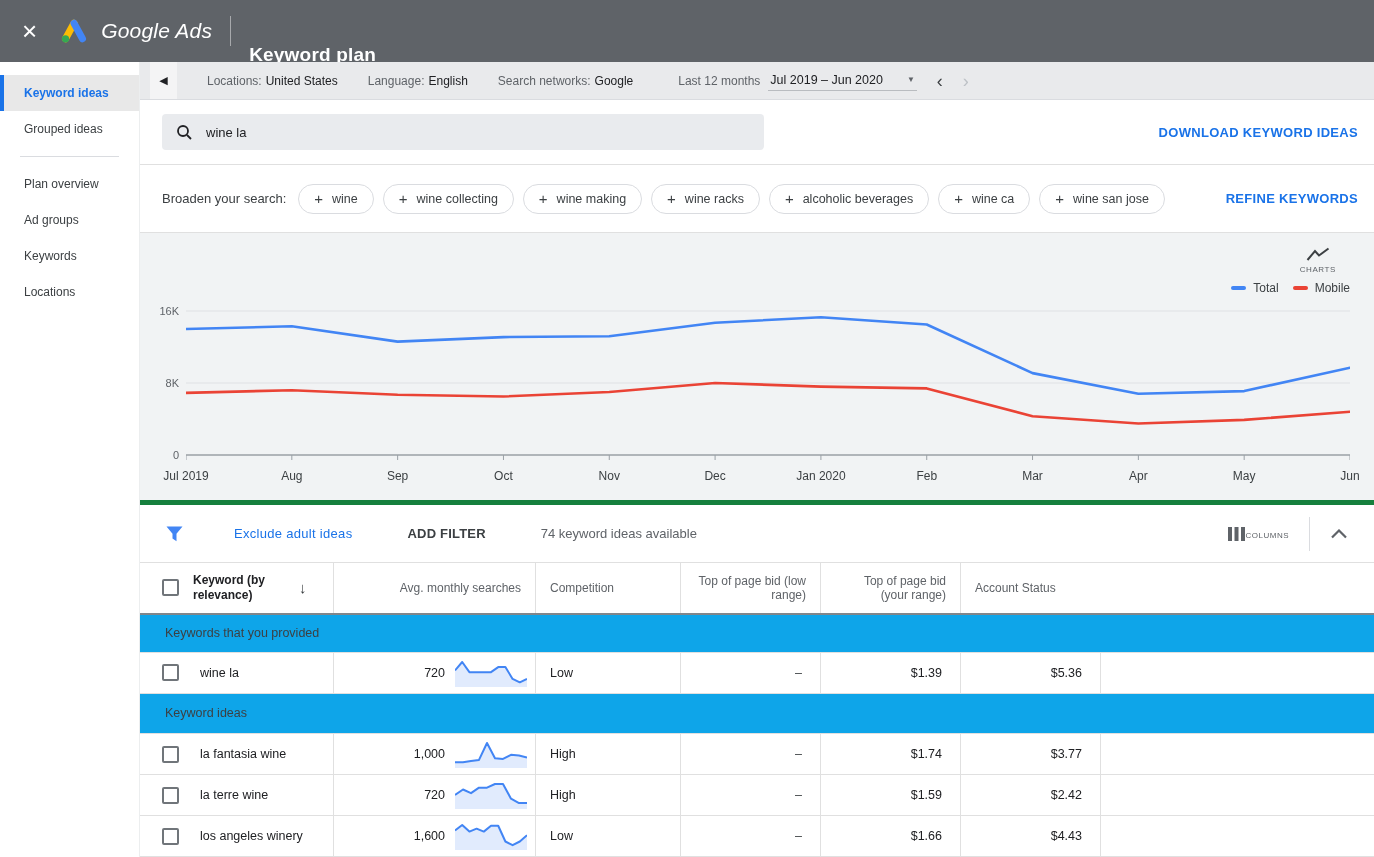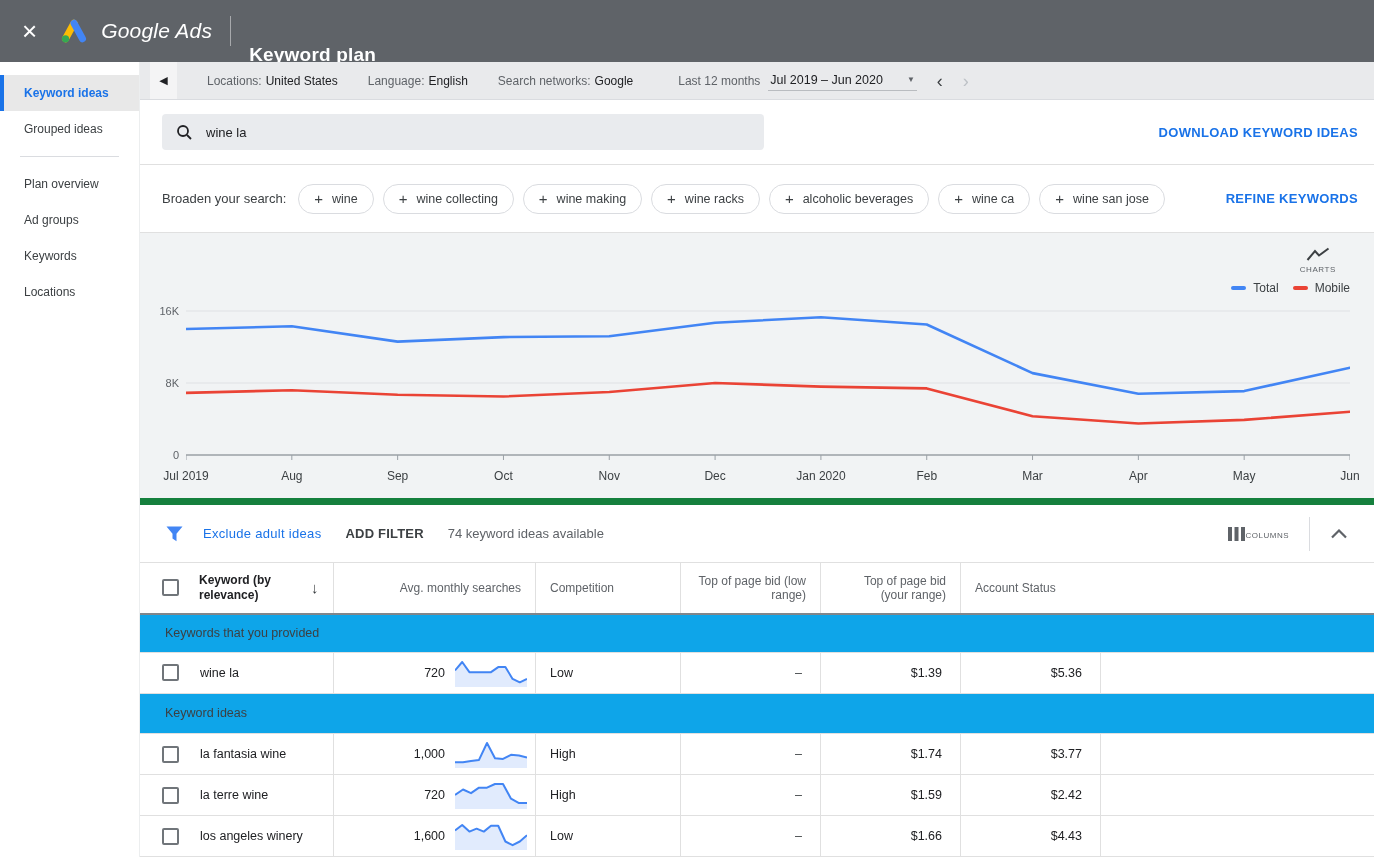--- a/index.html
+++ b/index.html
@@ -43,53 +43,53 @@
 
   
   .broaden-panel { height: 68px; flex: none; background: #fff; border-bottom: 1px solid #e0e0e0; display: flex; align-items: center; padding: 0 16px 0 22px; }
   .broaden-label { font-size: 13px; color: #3c4043; margin-right: 12px; white-space: nowrap; }
   .chips { display: flex; gap: 9px; align-items: center; }
   .chip { height: 30px; border: 1px solid #dadce0; border-radius: 16px; background: #fff; display: flex; align-items: center; gap: 9px; padding: 0 15px; font-size: 12.5px; color: #3c4043; cursor: pointer; white-space: nowrap; }
   .chip .plus { font-size: 15px; color: #3c4043; }
   .refine { margin-left: auto; }
 
   
-  .chart-section { height: 272px; flex: none; background: #f1f3f4; border-bottom: 7px solid #15803d; padding-top: 14px; }
+  .chart-section { height: 272px; flex: none; background: #f1f3f4; border-bottom: 5px solid #15803d; padding-top: 14px; }
   .chart-tools { display: flex; flex-direction: column; align-items: flex-end; padding-right: 24px; }
   .charts-btn { display: flex; flex-direction: column; align-items: center; margin-right: 14px; cursor: pointer; }
   .charts-btn svg { width: 24px; height: 15px; }
   .charts-btn .lbl { font-size: 8px; letter-spacing: .6px; color: #5f6368; margin-top: 3px; }
   .legend { display: flex; align-items: center; gap: 14px; margin-top: 7px; font-size: 12px; color: #3c4043; }
   .legend-item { display: flex; align-items: center; gap: 7px; }
   .legend-dash { width: 15px; height: 4px; border-radius: 2px; }
   .plot-wrap { margin: 2px 24px 0 46px; position: relative; }
   .plot-wrap svg { display: block; width: 100%; height: 166px; }
   .ylabel { position: absolute; right: calc(100% + 7px); font-size: 11px; color: #5f6368; white-space: nowrap; transform: translateY(-50%); }
   .x-labels { position: relative; height: 18px; margin-top: 2px; }
   .xlabel { position: absolute; top: 4px; transform: translateX(-50%); font-size: 12px; color: #3c4043; white-space: nowrap; }
 
   
-  .filter-bar { height: 57px; flex: none; background: #fff; display: flex; align-items: center; padding: 0 18px 0 26px; }
+  .filter-bar { height: 57px; flex: none; background: #fff; display: flex; align-items: center; padding: 0 18px 0 26px; gap: 31px; }
   .funnel { width: 17px; height: 16px; flex: none; }
   .excl { margin-left: 20px; font-weight: 400; }
   .addfilter { margin-left: 24px; font-size: 13px; font-weight: 700; color: #3c4043; letter-spacing: .2px; cursor: pointer; }
   .count { margin-left: 24px; font-size: 13px; color: #5f6368; }
   .fb-right { margin-left: auto; display: flex; align-items: center; }
   .columns-btn { display: flex; flex-direction: row; align-items: center; cursor: pointer; }
   .columns-btn .lbl { font-size: 8px; letter-spacing: .5px; color: #5f6368; margin-top: 4px; }
   .vdiv { width: 1px; height: 34px; background: #dadce0; margin: 0 20px; }
   .chev-up { width: 18px; height: 10px; cursor: pointer; margin-right: 8px; }
 
   
   .grid-row { display: grid; grid-template-columns: 193px 202px 145px 140px 140px 140px auto; align-items: center; }
   .thead { border-top: 1px solid #e0e0e0; border-bottom: 2px solid #80868b; height: 53px; font-size: 12px; color: #5f6368; }
   .thead .cell, .trow .cell { height: 100%; display: flex; align-items: center; padding: 0 14px; }
   .cell.bl { border-left: 1px solid #e0e0e0; }
   .cell.right { justify-content: flex-end; text-align: right; }
-  .kw-head { padding-left: 22px !important; gap: 20px; }
+  .kw-head { padding-left: 22px !important; gap: 14px; }
   .kw-head .ttl { font-weight: 700; color: #202124; width: 92px; line-height: 1.25; }
   .sort-arrow { font-size: 15px; color: #3c4043; }
   .cb { width: 17px; height: 17px; border: 2px solid #70757a; border-radius: 2px; background: #fff; flex: none; cursor: pointer; }
   .section-row { height: 38px; background: #0ea5e9; border-bottom: 1px solid #e0e0e0; display: flex; align-items: center; padding-left: 25px; font-size: 12.5px; color: #3c4043; }
   .trow { height: 41px; border-bottom: 1px solid #e0e0e0; font-size: 12.5px; color: #202124; }
   .kw-cell { padding-left: 22px !important; gap: 21px; }
   .num { color: #202124; }
   .spark-cell { gap: 10px; padding-right: 8px !important; }
   .spark { width: 72px; height: 30px; flex: none; }
   .dash-cell { color: #3c4043; padding-right: 18px !important; }

